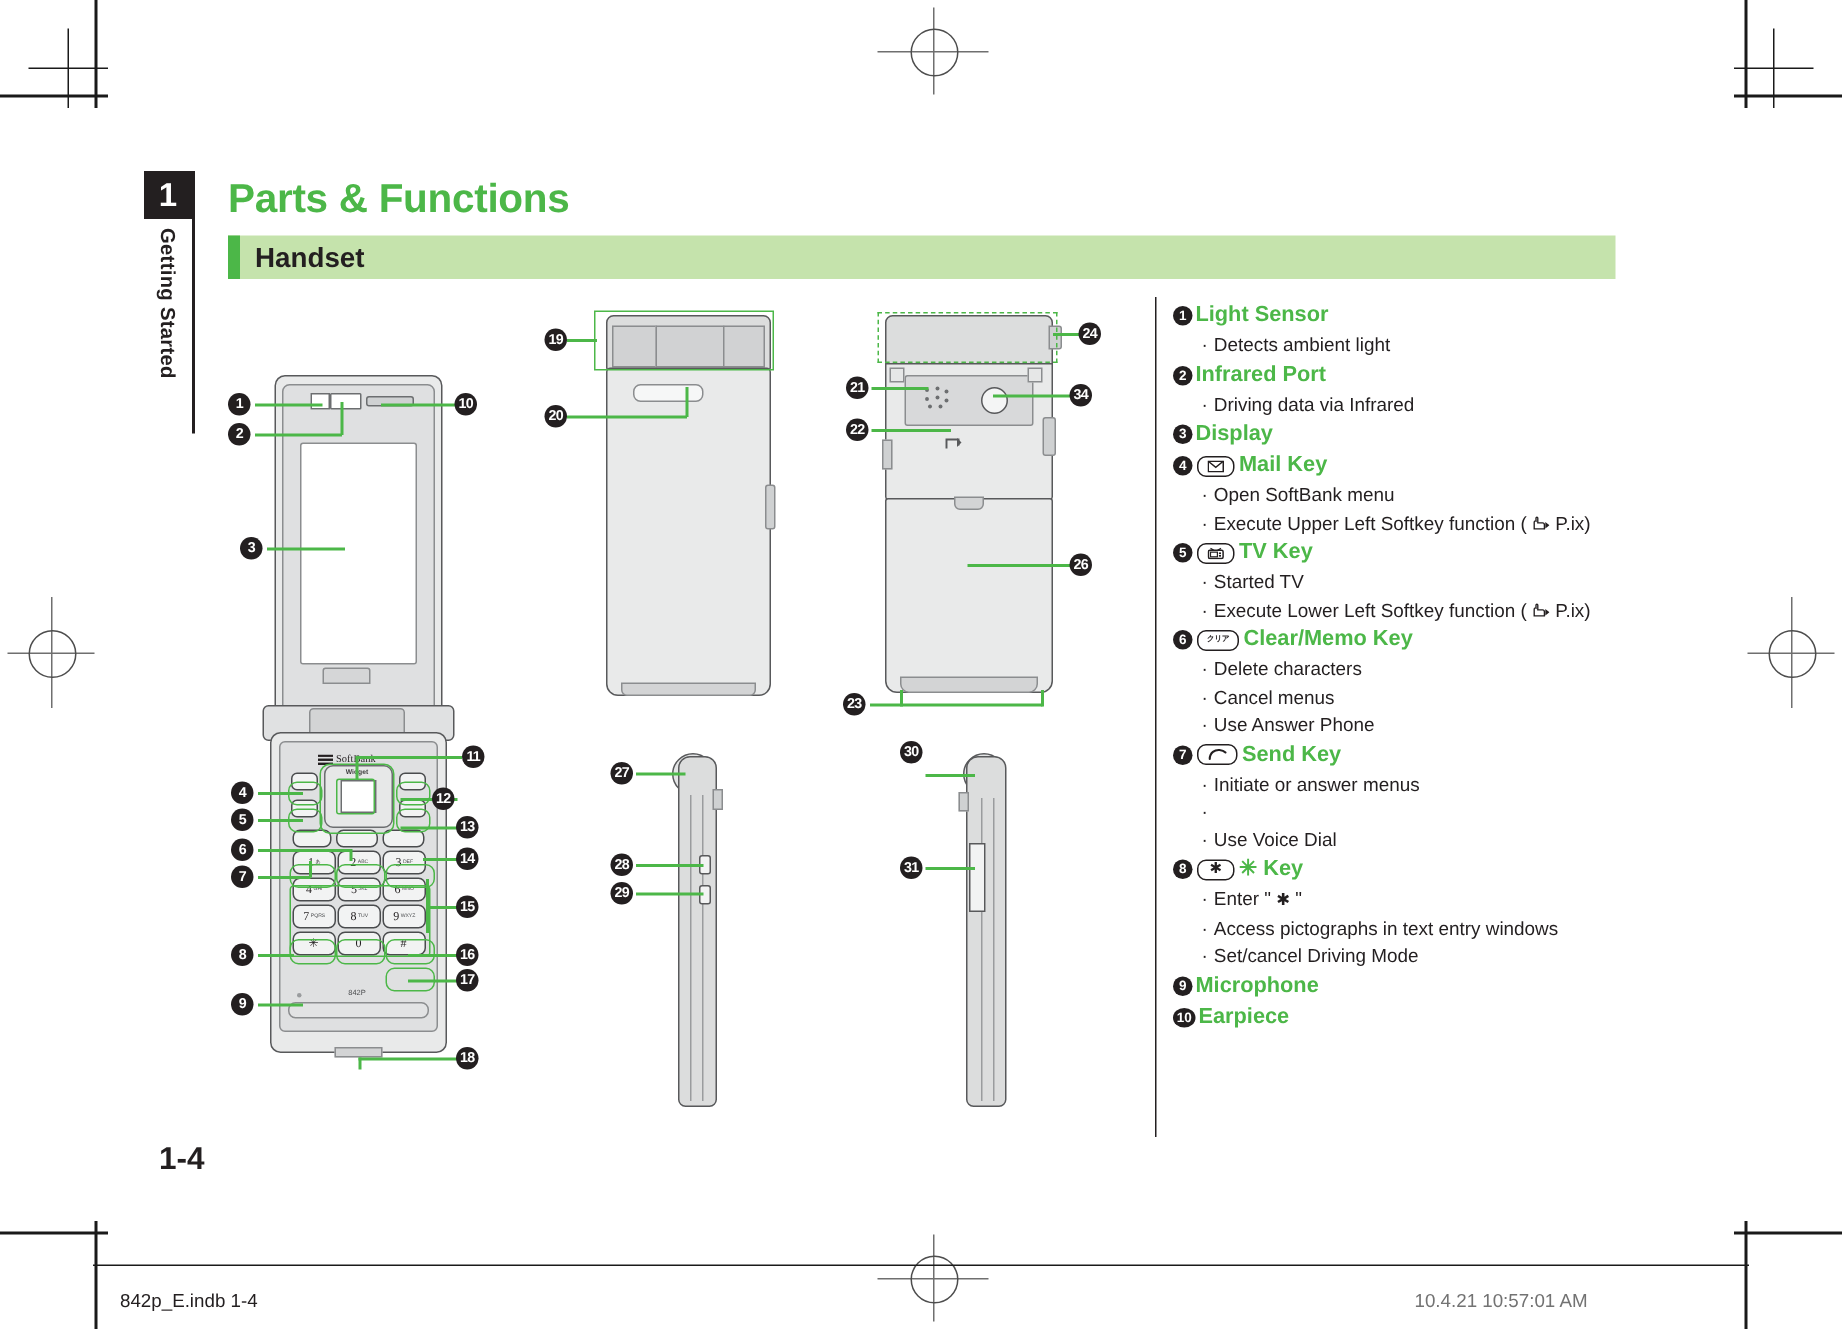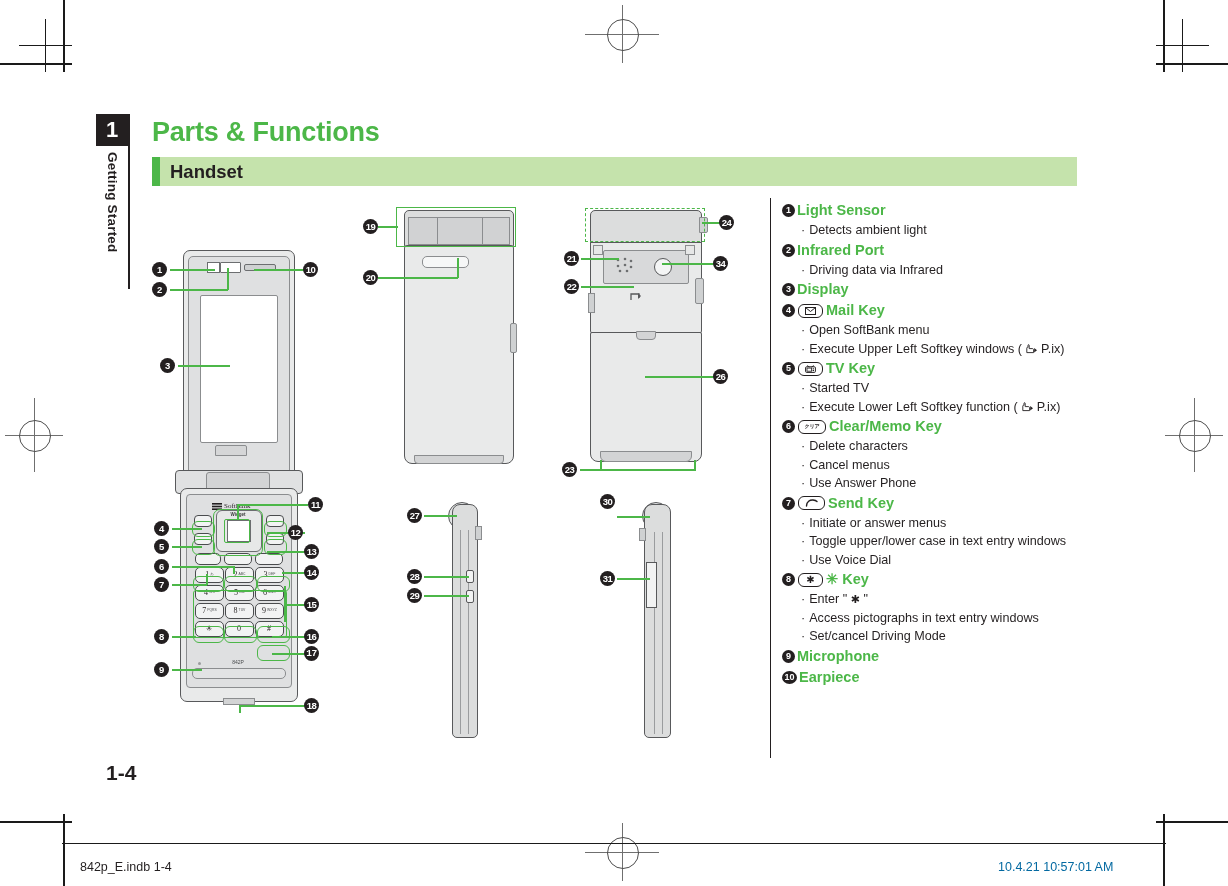--- a/index.html
+++ b/index.html
@@ -28,21 +28,21 @@
   #section-accent{position:absolute;left:152px;top:157px;width:8px;height:29px;background:#4cb748;}
   #section-title{position:absolute;left:170px;top:161px;font-size:18.5px;font-weight:bold;color:#231f20;}
 
   
   #column-rule{position:absolute;left:770px;top:198px;width:1px;height:560px;background:#231f20;}
 
   
   #page-number{position:absolute;left:106px;top:761px;font-size:21px;font-weight:bold;color:#231f20;}
   #footer-rule{position:absolute;left:62px;top:843px;width:1104px;height:1px;background:#1a1a1a;}
   #footer-left{position:absolute;left:80px;top:860px;font-size:12.5px;color:#231f20;}
-  #footer-right{position:absolute;left:998px;top:860px;font-size:12.5px;color:#0369a1;}
+  #footer-right{position:absolute;left:943px;top:860px;font-size:12.5px;color:#737373;}
 
   
   #feature-list{position:absolute;left:782px;top:200px;width:300px;}
   .feat{position:relative;margin:0 0 0 0;}
   .feat-head{display:flex;align-items:center;gap:2px;line-height:21px;white-space:nowrap;}
   .bullet-num{display:inline-flex;align-items:center;justify-content:center;
        width:13px;height:13px;border-radius:50%;background:#231f20;color:#fff;
        font-size:9px;font-weight:bold;flex:0 0 auto;line-height:1;}
   .bullet-num.wide{width:15px;}
   .feat-name{color:#4cb748;font-size:14.5px;font-weight:bold;}
@@ -273,21 +273,21 @@
   <div class="callout" style="left:304px;top:565px;">14</div>
 
   <div class="lead h" style="left:285px;top:604px;width:20px;"></div>
   <div class="lead v" style="left:284px;top:586px;height:36px;"></div>
   <div class="callout" style="left:304px;top:597px;">15</div>
 
   <div class="lead h" style="left:272px;top:636px;width:33px;"></div>
   <div class="callout" style="left:304px;top:629px;">16</div>
 
   <div class="lead h" style="left:272px;top:653px;width:33px;"></div>
-  <div class="callout" style="left:304px;top:646px;font-family:Liberation Mono, monospace;">17</div>
+  <div class="callout" style="left:304px;top:646px;">17</div>
 
   <div class="lead v" style="left:239px;top:705px;height:8px;"></div>
   <div class="lead h" style="left:239px;top:705px;width:66px;"></div>
   <div class="callout" style="left:304px;top:698px;">18</div>
 </div>
 
 <div class="hl" style="left:193px;top:576px;width:29px;height:14px;border-radius:6px;"></div>
 <div class="hl" style="left:224px;top:576px;width:31px;height:14px;border-radius:6px;"></div>
 <div class="hl" style="left:257px;top:576px;width:31px;height:14px;border-radius:6px;"></div>
 <div class="hl" style="left:192px;top:521px;width:21px;height:14px;border-radius:6px;"></div>
@@ -456,21 +456,21 @@
         </span>
         <span class="feat-name">Mail Key</span>
       </div>
       <ul class="subs">
         <li>
           <span class="dot">·</span>
           <span>Open SoftBank menu</span>
         </li>
         <li>
           <span class="dot">·</span>
-          <span>Execute Upper Left Softkey windows (</span>
+          <span>Execute Upper Left Softkey function (</span>
           <span style="display:inline-block;"><svg width="11" height="10" viewBox="0 0 11 10" style="vertical-align:-1px">
               <path d="M0.8 8.6 L0.8 4.2 C0.8 3.3 1.5 3.1 2 3.4 L2 1.3 C2 0.5 3.2 0.5 3.2 1.3 L3.2 4.6 L6.4 4.6 C7.6 4.6 7.6 6 7.6 6 L7.6 8.6 Z" fill="none" stroke="#231f20" stroke-width=".9"></path>
               <path d="M11 6.2 L8.2 8.4 L8.2 4 Z" fill="#231f20"></path>
             </svg></span>
           <span>P.ix)</span>
         </li>
       </ul>
     </div>
     <div class="feat">
       <div class="feat-head">
@@ -536,21 +536,20 @@
         </span>
         <span class="feat-name">Send Key</span>
       </div>
       <ul class="subs">
         <li>
           <span class="dot">·</span>
           <span>Initiate or answer menus</span>
         </li>
         <li>
           <span class="dot">·</span>
-          <span>Toggle upper/lower case in text entry windows</span>
         </li>
         <li>
           <span class="dot">·</span>
           <span>Use Voice Dial</span>
         </li>
       </ul>
     </div>
     <div class="feat">
       <div class="feat-head">
         <span class="bullet-num">8</span>

